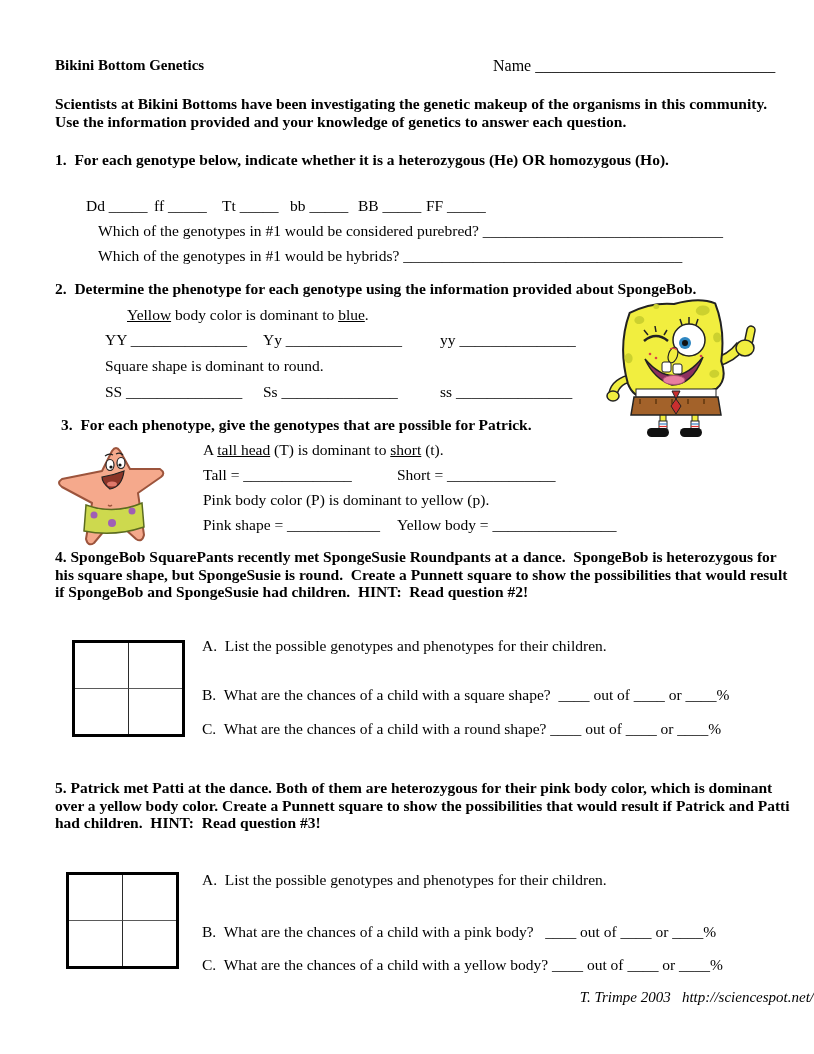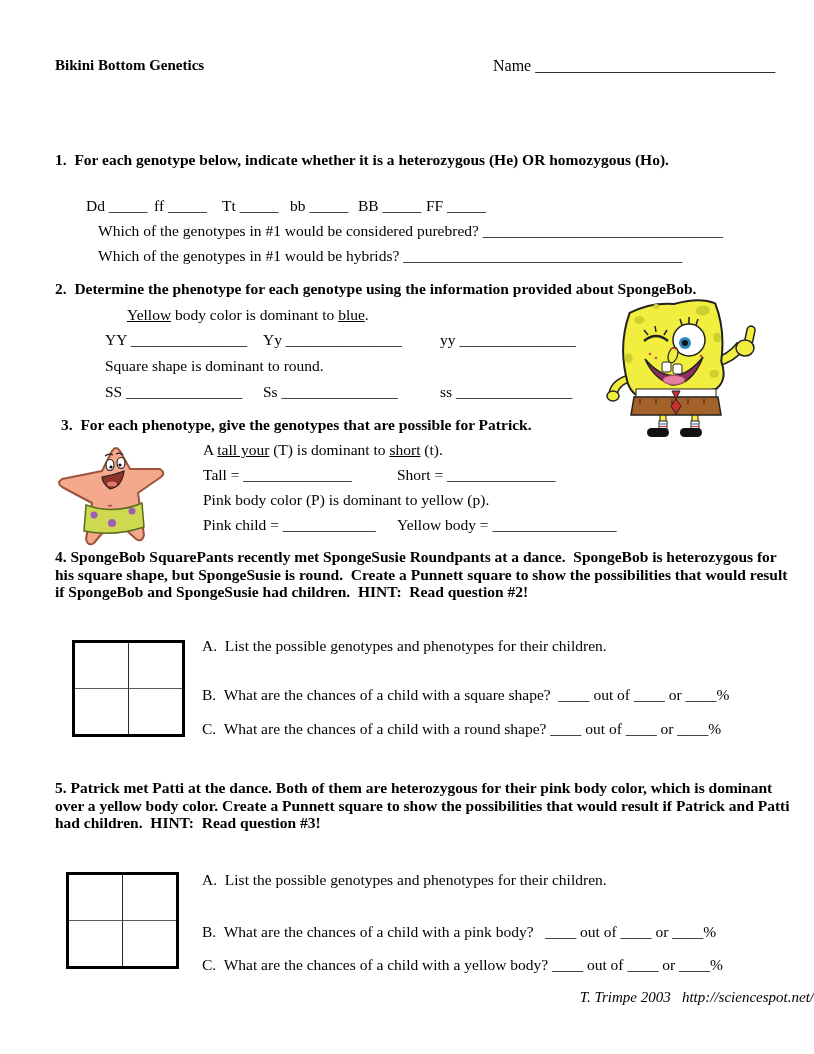--- a/index.html
+++ b/index.html
@@ -25,20 +25,24 @@
           font-style:italic;font-size:15px;}
 </style>
 </head>
 <body>
 
 <div class="page">
 
   <div class="abs b t" style="left:55px;top:57px;font-size:15px;">Bikini Bottom Genetics</div>
   <div class="abs t" style="left:493px;top:57px;font-size:16px;">Name ______________________________</div>
 
+  <div class="abs b lh" style="left:55px;top:95px;">
+    <div class="t">Scientists at Bikini Bottoms have been investigating the genetic makeup of the organisms in this community.</div>
+    <div class="t">Use the information provided and your knowledge of genetics to answer each question.</div>
+  </div>
 
   <div class="abs b t" style="left:55px;top:151px;">1.  For each genotype below, indicate whether it is a heterozygous (He) OR homozygous (Ho).</div>
   <div class="abs" style="left:86px;top:197px;">
     <span class="gcell">Dd _____</span><span class="gcell">ff _____</span><span class="gcell">Tt _____</span><span class="gcell">bb _____</span><span class="gcell">BB _____</span><span class="gcell">FF _____</span>
   </div>
   <div class="abs t" style="left:98px;top:222px;">Which of the genotypes in #1 would be considered purebred? _______________________________</div>
   <div class="abs t" style="left:98px;top:247px;">Which of the genotypes in #1 would be hybrids? ____________________________________</div>
 
   <div class="abs b t" style="left:55px;top:280px;">2.  Determine the phenotype for each genotype using the information provided about SpongeBob.</div>
   <div class="abs" style="left:105px;top:306px;margin-left:22px;">
@@ -109,29 +113,29 @@
     <rect x="62" y="63" width="9" height="10" rx="2" fill="#fff" stroke="#222" stroke-width="1"></rect>
     <rect x="73" y="65" width="9" height="10" rx="2" fill="#fff" stroke="#222" stroke-width="1"></rect>
     <ellipse cx="74" cy="81" rx="11" ry="4.5" fill="#e87fa0" stroke="#b04f75" stroke-width="1"></ellipse>
     <circle cx="50" cy="55" r="1.3" fill="#d44"></circle>
     <circle cx="56" cy="59" r="1.3" fill="#d44"></circle>
     <circle cx="101" cy="57" r="1.3" fill="#d44"></circle>
   </svg>
 
   <div class="abs b t" style="left:49px;top:416px;margin-left:12px;">3.  For each phenotype, give the genotypes that are possible for Patrick.</div>
   <div class="abs" style="left:203px;top:441px;">
-    <span class="t">A </span><span class="ul">tall your</span><span class="t"> (T) is dominant to </span><span class="ul">short</span><span class="t"> (t).</span>
+    <span class="t">A </span><span class="ul">tall head</span><span class="t"> (T) is dominant to </span><span class="ul">short</span><span class="t"> (t).</span>
   </div>
   <div class="abs row" style="left:203px;top:466px;width:420px;">
     <span class="c1 t">Tall = ______________</span>
     <span class="d2 t">Short = ______________</span>
   </div>
   <div class="abs t" style="left:203px;top:491px;">Pink body color (P) is dominant to yellow (p).</div>
   <div class="abs row" style="left:203px;top:516px;width:420px;">
-    <span class="c1 t">Pink child = ____________</span>
+    <span class="c1 t">Pink shape = ____________</span>
     <span class="d2 t">Yellow body = ________________</span>
   </div>
 
   <svg class="abs" style="left:54px;top:443px;" width="120" height="108" viewBox="0 0 120 108">
     <path d="M58,8 Q62,2 66,8 L76,26 L106,26 Q112,30 107,34 L84,50 L90,92 Q88,100 82,96 L60,76 L40,100 Q34,104 32,96 L38,60 L8,44 Q2,40 8,36 L48,28 Z" fill="#f5a98c" stroke="#9c543c" stroke-width="2" stroke-linejoin="round"></path>
     <path d="M32,62 Q60,72 88,60 L90,84 Q60,94 30,88 Z" fill="#cdd94e" stroke="#5b6b1f" stroke-width="1.5"></path>
     <circle cx="40" cy="72" r="3.5" fill="#a05fb5"></circle>
     <circle cx="58" cy="80" r="4" fill="#a05fb5"></circle>
     <circle cx="78" cy="68" r="3.5" fill="#a05fb5"></circle>
     <ellipse cx="56" cy="22" rx="4" ry="5.5" fill="#fff" stroke="#222" stroke-width="1.2"></ellipse>

